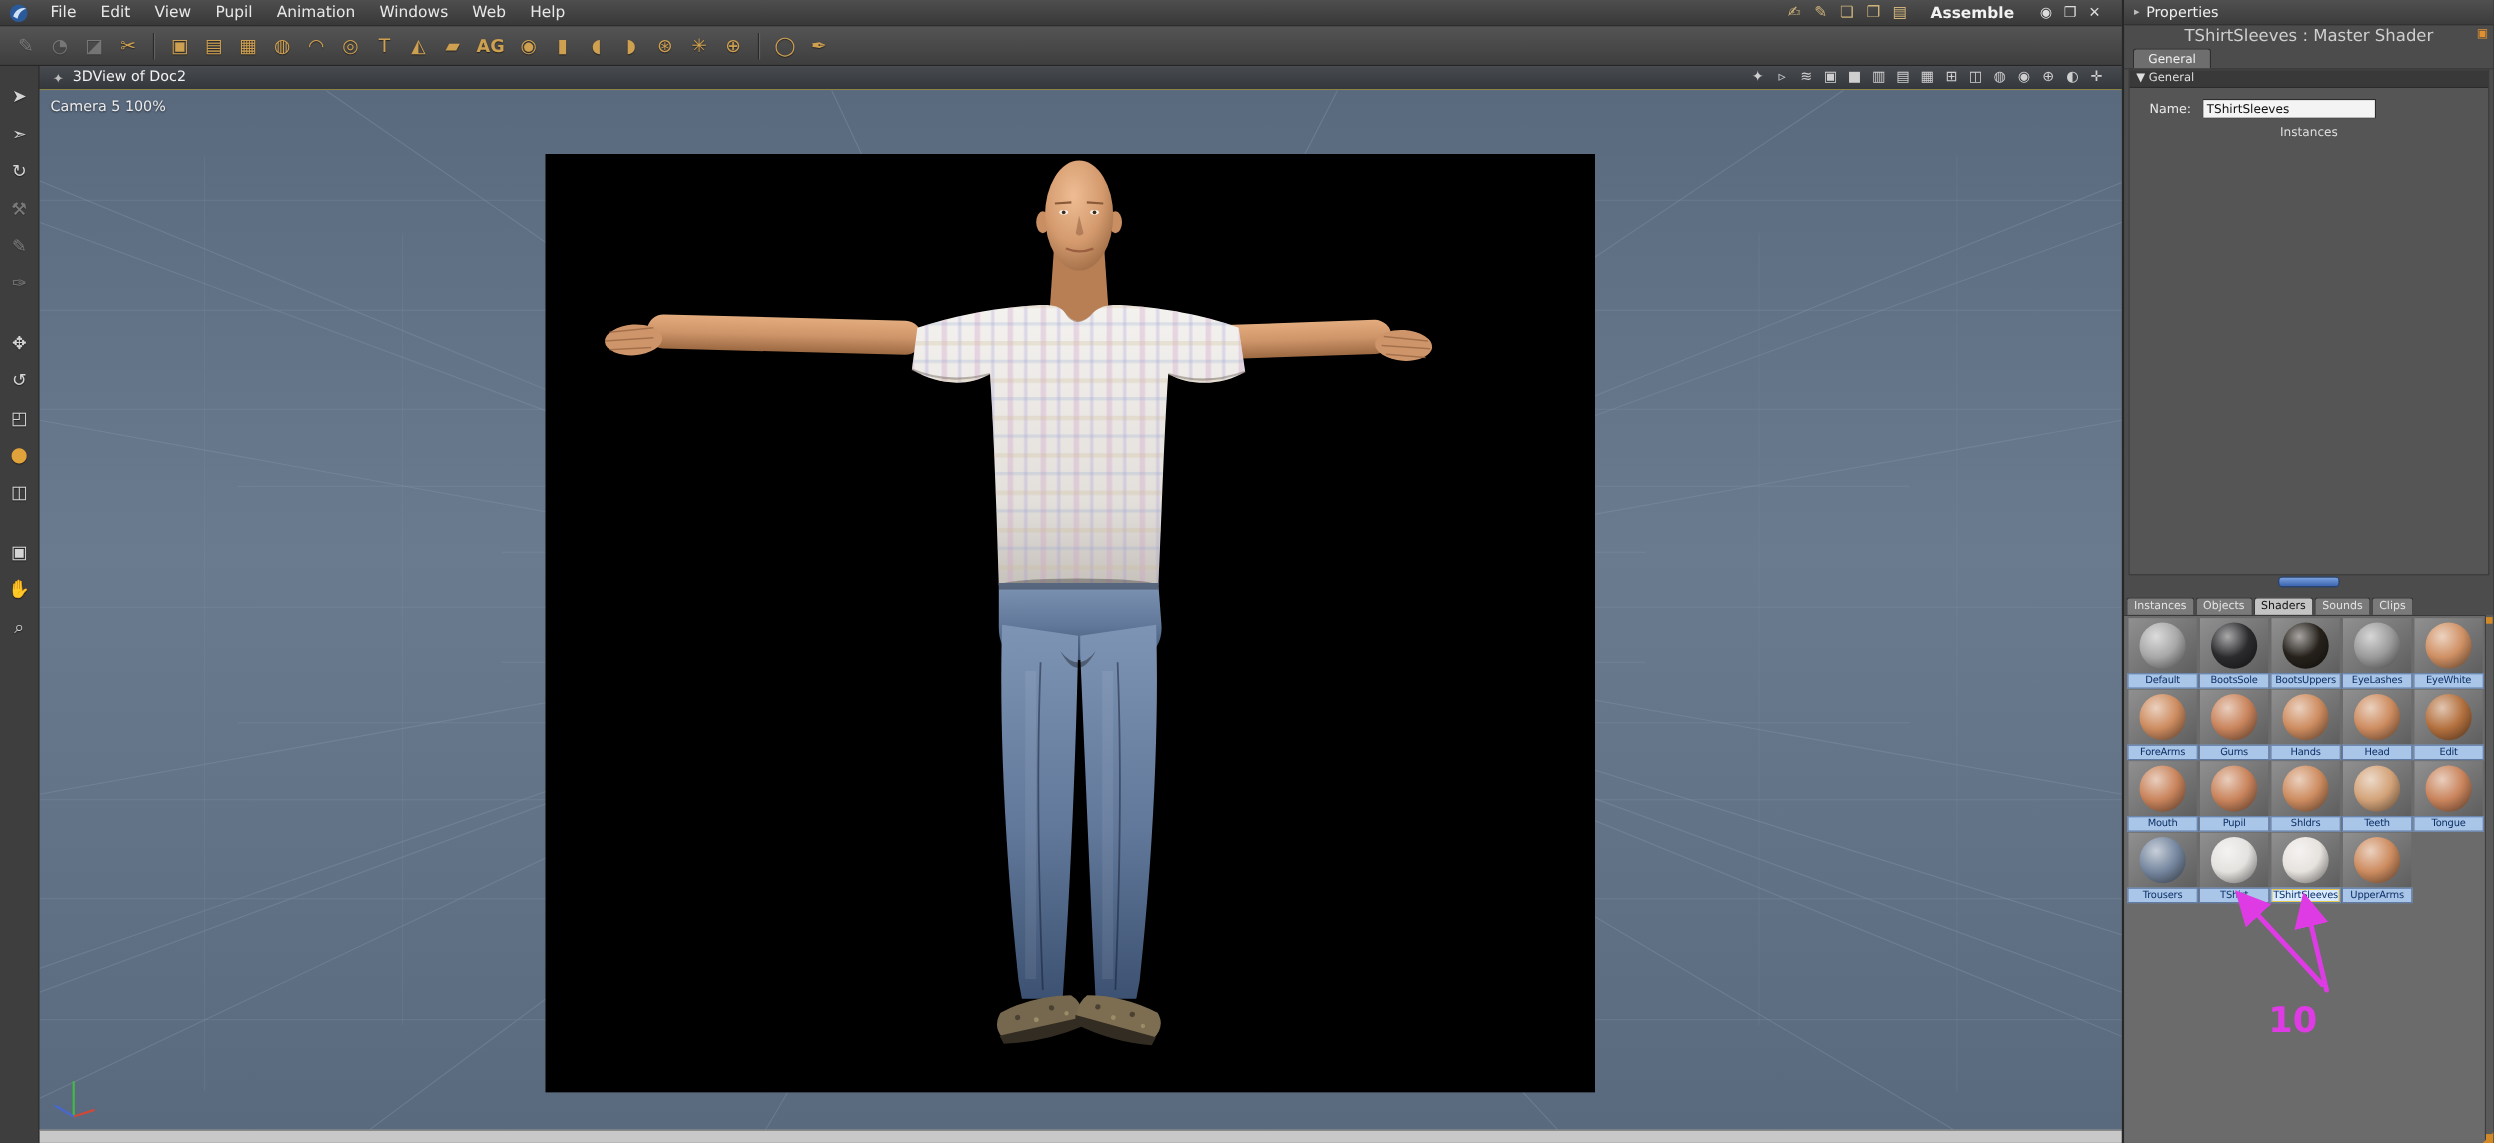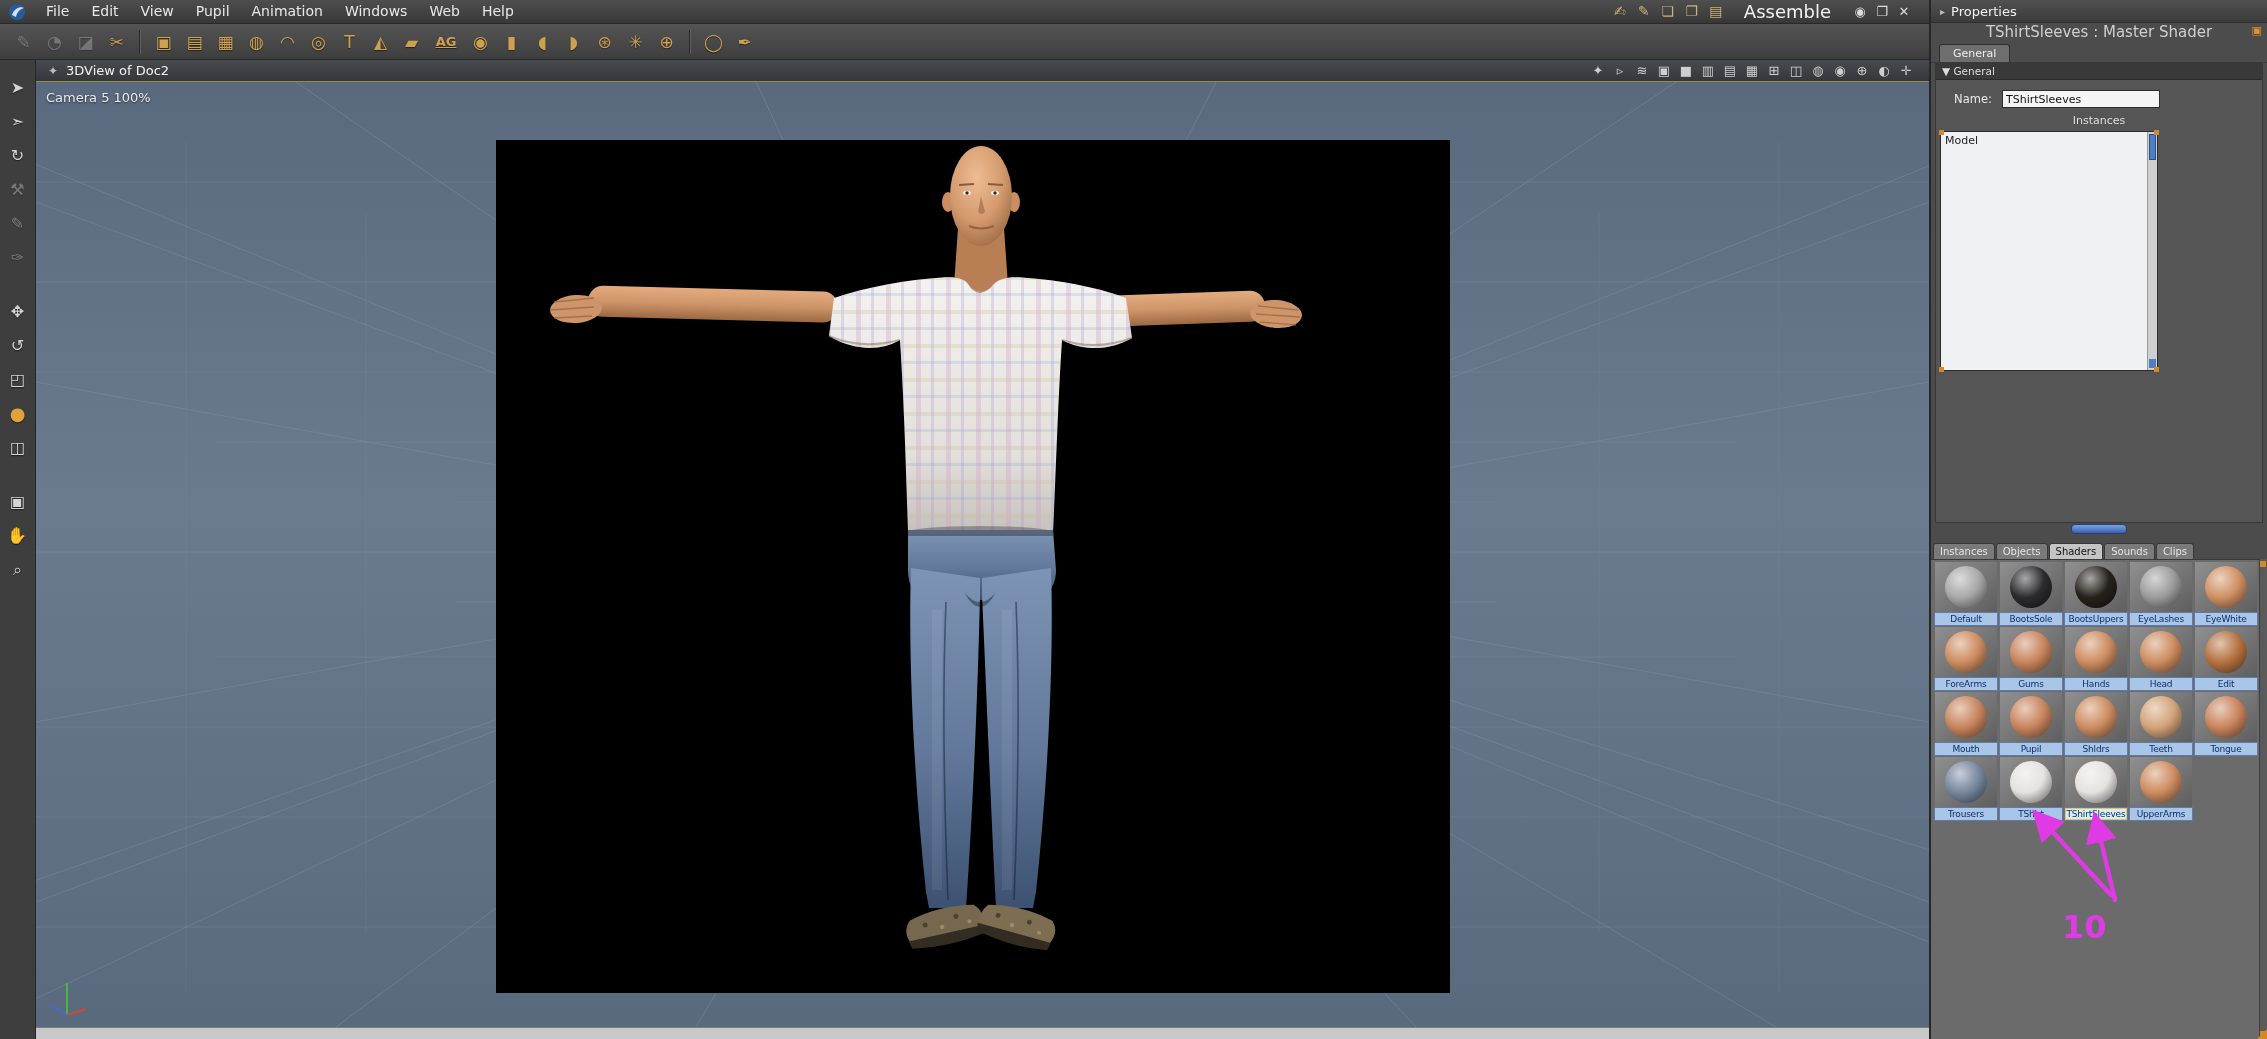--- a/index.html
+++ b/index.html
@@ -6,28 +6,28 @@
   #app{position:relative;width:2267px;height:1039px;background:#3c3c3c;font-family:"DejaVu Sans",sans-serif;overflow:hidden;-webkit-font-smoothing:antialiased;}
 
   
   .menubar{position:absolute;left:0;top:0;width:1929px;height:24px;background:linear-gradient(#4e4e4e,#383838);border-bottom:1px solid #282828;display:flex;align-items:center;box-sizing:border-box;}
   .logo{width:20px;height:18px;margin:0 7px 0 8px;flex:0 0 auto;}
   .menu-items{display:flex;height:100%;}
   .menu-item{padding:0 11px;font-size:14px;color:#e8e8e8;line-height:23px;cursor:default;}
   .mb-spacer{flex:1;}
   .room-icons{display:flex;margin-right:6px;}
   .room-icon{width:24px;text-align:center;font-size:14px;color:#cdb27a;line-height:23px;}
-  .room-label{color:#f2f2f2;font-size:18px;margin:0 18px 0 10px;}
+  .room-label{color:#f2f2f2;font-size:14px;margin:0 18px 0 10px;font-weight:bold;}
   .win-btns{display:flex;margin-right:14px;}
   .win-btn{width:22px;text-align:center;font-size:13px;color:#dcdcdc;line-height:23px;}
 
   
   .toolbar{position:absolute;left:0;top:24px;width:1929px;height:36px;background:linear-gradient(#545454,#3e3e3e);border-bottom:1px solid #262626;display:flex;align-items:center;padding-left:8px;box-sizing:border-box;}
   .tb-icon{width:27px;height:26px;line-height:26px;text-align:center;font-size:17px;color:#cfa050;margin:0 2px;text-shadow:0 1px 1px rgba(0,0,0,.5);}
-  .tb-icon.wide{width:34px;font-size:13px;font-weight:bold;text-decoration:underline;}
+  .tb-icon.wide{width:34px;font-size:16px;font-weight:bold;}
   .tb-icon.disabled{opacity:.38;color:#c0c0c0;}
   .tb-sep{width:0;height:24px;border-left:1px solid #2a2a2a;border-right:1px solid #606060;margin:0 7px;}
 
   
   .left-toolbar{position:absolute;left:0;top:60px;width:36px;height:979px;background:#3e3e3e;border-right:1px solid #252525;display:flex;flex-direction:column;align-items:center;padding-top:14px;box-sizing:border-box;}
   .lt-icon{width:28px;height:28px;line-height:28px;text-align:center;font-size:16px;color:#d4d4d4;margin-bottom:6px;text-shadow:0 1px 1px rgba(0,0,0,.5);}
   .lt-icon.gold{color:#e0a23a;font-size:18px;}
   .lt-icon.disabled{opacity:.4;}
   .lt-gap{height:20px;flex:0 0 auto;}
 
@@ -382,33 +382,20 @@
     <div class="rp-content">
       <div class="section-bar">
         <span>▼</span>
         <span>General</span>
       </div>
       <div class="name-row">
         <span class="name-label">Name:</span>
         <input class="name-input" type="text" value="TShirtSleeves" style="">
       </div>
       <div class="instances-caption">Instances</div>
-      <div class="ilist">
-        <div>
-            <div class="ilist-item">Model</div>
-          </div>
-        <div class="ilist-scroll">
-          <div class="ilist-thumb"></div>
-          <div class="ilist-thumb2"></div>
-        </div>
-        <div class="grip" style="left:-2px;top:-2px;"></div>
-        <div class="grip" style="right:-2px;top:-2px;"></div>
-        <div class="grip" style="left:-2px;bottom:-2px;"></div>
-        <div class="grip" style="right:-2px;bottom:-2px;"></div>
-      </div>
     </div>
 
     <div class="splitter">
       <div class="splitter-pill"></div>
     </div>
 
     <div class="browser-tabs">
         <div class="btab">Instances</div>
         <div class="btab">Objects</div>
         <div class="btab active">Shaders</div>

